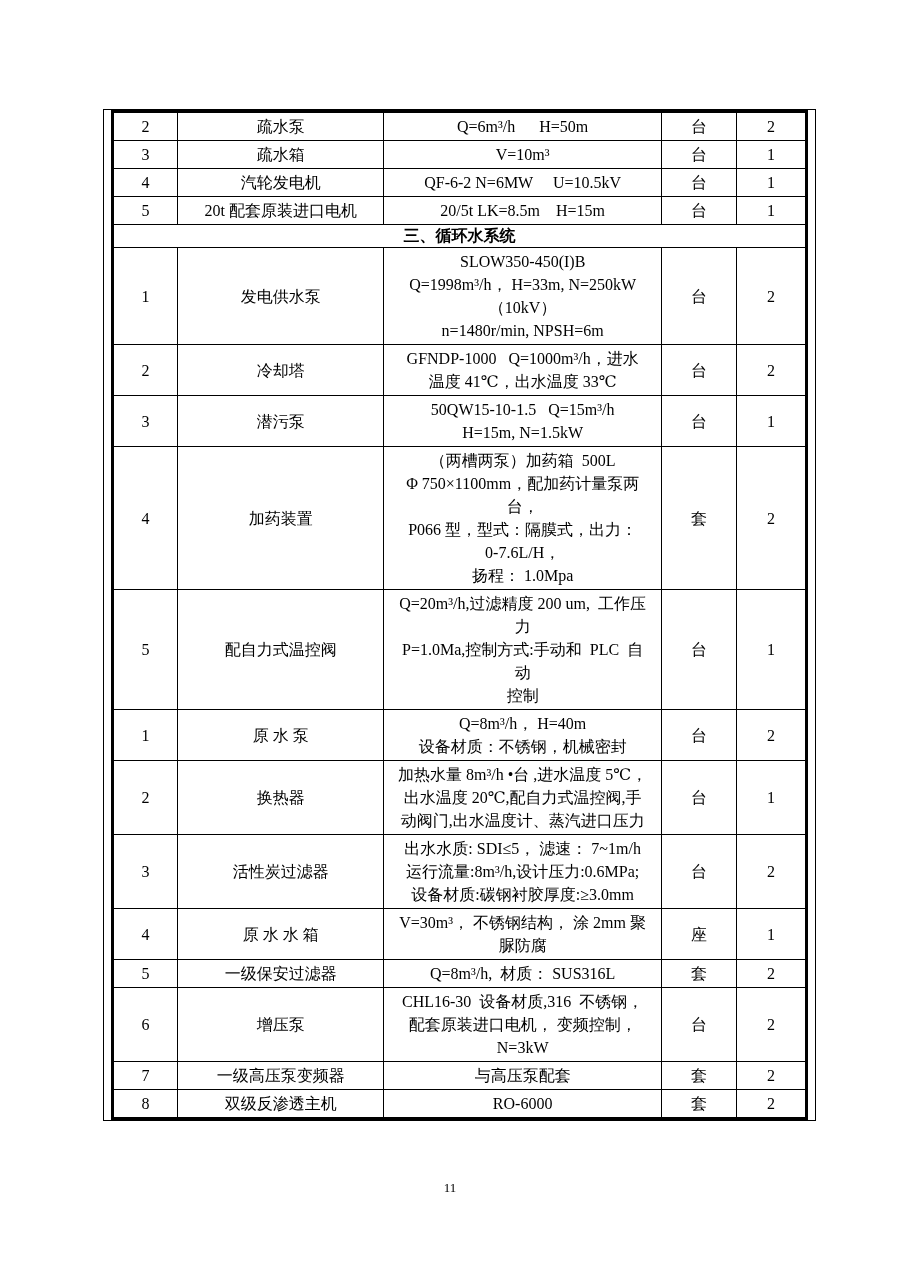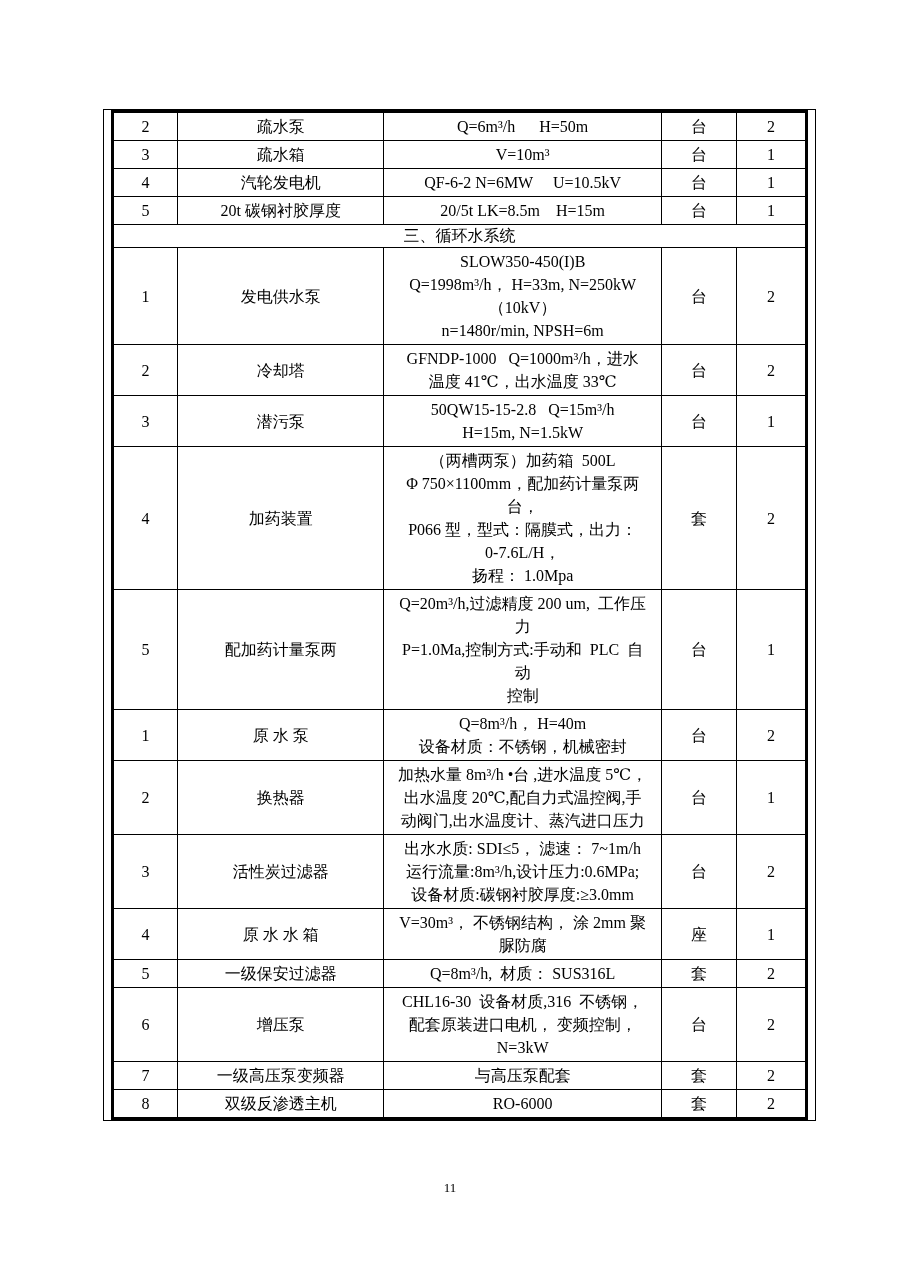--- a/index.html
+++ b/index.html
@@ -38,21 +38,21 @@
     white-space: pre-wrap;
     word-break: break-all;
     overflow: hidden;
   }
   td.cell-no   { width: 9.4%; }
   td.cell-name { width: 29.7%; }
   td.cell-spec { width: 40.0%; }
   td.cell-unit { width: 10.8%; }
   td.cell-qty  { width: 10.1%; }
   tr.section-row td {
-    font-weight: normal;
+    font-weight: bold;
     padding: 0 18px;
     line-height: 22px;
   }
   .page-number {
     position: absolute;
     top: 1180px;
     left: 0;
     width: 100%;
     text-align: center;
     font-size: 13px;
@@ -83,21 +83,21 @@
           </tr>
           <tr>
             <td class="cell-no">4</td>
             <td class="cell-name">汽轮发电机</td>
             <td class="cell-spec">QF-6-2 N=6MW     U=10.5kV</td>
             <td class="cell-unit">台</td>
             <td class="cell-qty">1</td>
           </tr>
           <tr>
             <td class="cell-no">5</td>
-            <td class="cell-name">20t 碳钢衬胶厚度</td>
+            <td class="cell-name">20t 配套原装进口电机</td>
             <td class="cell-spec">20/5t LK=8.5m    H=15m</td>
             <td class="cell-unit">台</td>
             <td class="cell-qty">1</td>
           </tr>
           <tr class="section-row">
             <td colspan="5">三、循环水系统</td>
           </tr>
           <tr>
             <td class="cell-no">1</td>
             <td class="cell-name">发电供水泵</td>
@@ -112,40 +112,40 @@
             <td class="cell-no">2</td>
             <td class="cell-name">冷却塔</td>
             <td class="cell-spec">GFNDP-1000   Q=1000m³/h，进水
 温度 41℃，出水温度 33℃</td>
             <td class="cell-unit">台</td>
             <td class="cell-qty">2</td>
           </tr>
           <tr>
             <td class="cell-no">3</td>
             <td class="cell-name">潜污泵</td>
-            <td class="cell-spec">50QW15-15-2.8   Q=15m³/h
+            <td class="cell-spec">50QW15-10-1.5   Q=15m³/h
 H=15m, N=1.5kW</td>
             <td class="cell-unit">台</td>
             <td class="cell-qty">1</td>
           </tr>
           <tr>
             <td class="cell-no">4</td>
             <td class="cell-name">加药装置</td>
             <td class="cell-spec">（两槽两泵）加药箱  500L
 Φ 750×1100mm，配加药计量泵两
 台，
 P066 型，型式：隔膜式，出力：
 0-7.6L/H，
 扬程： 1.0Mpa</td>
             <td class="cell-unit">套</td>
             <td class="cell-qty">2</td>
           </tr>
           <tr>
             <td class="cell-no">5</td>
-            <td class="cell-name">配加药计量泵两</td>
+            <td class="cell-name">配自力式温控阀</td>
             <td class="cell-spec">Q=20m³/h,过滤精度 200 um,  工作压
 力
 P=1.0Ma,控制方式:手动和  PLC  自
 动
 控制</td>
             <td class="cell-unit">台</td>
             <td class="cell-qty">1</td>
           </tr>
           <tr>
             <td class="cell-no">1</td>

